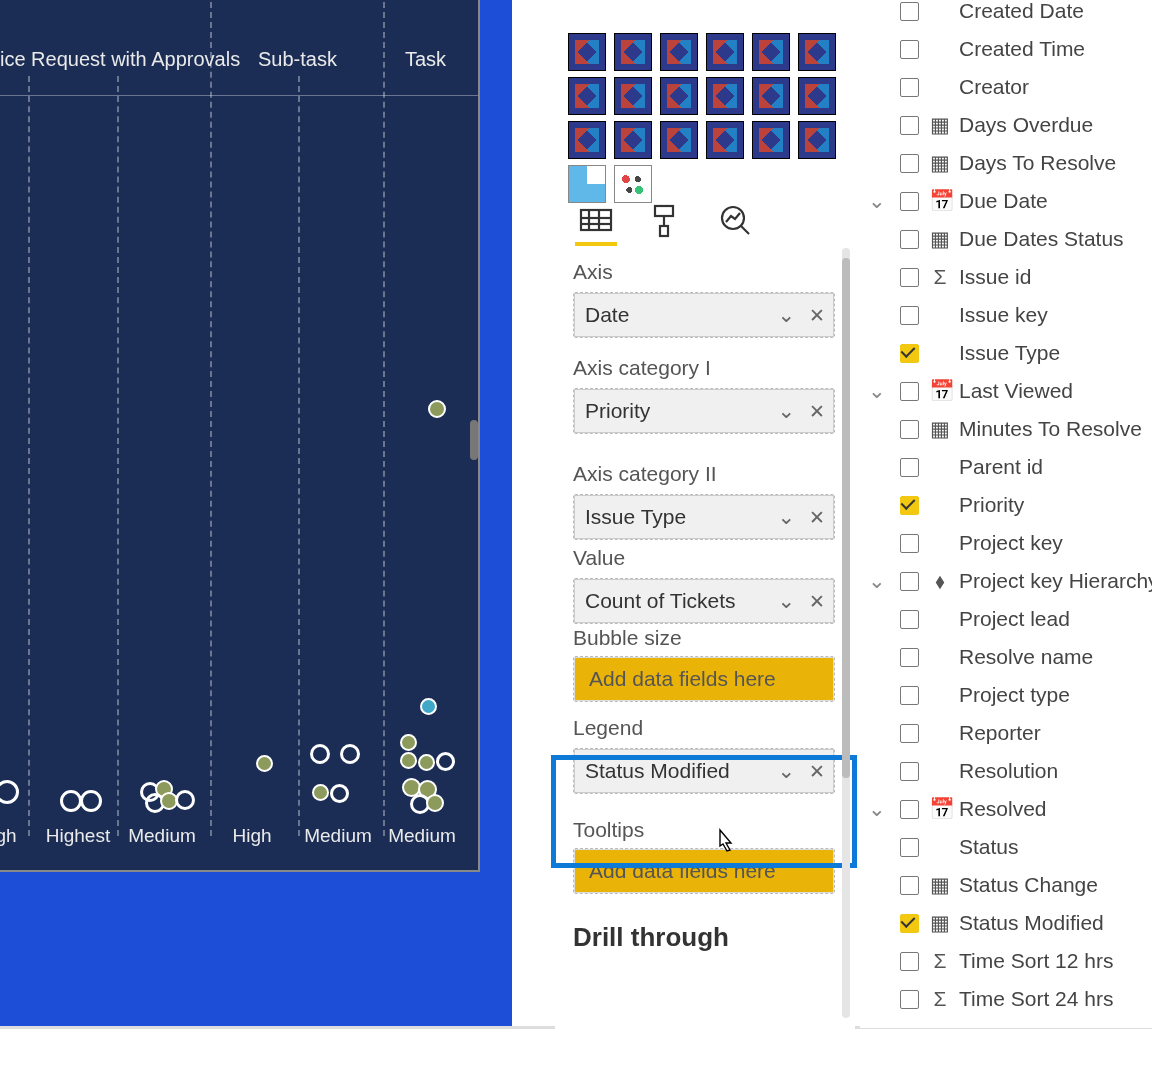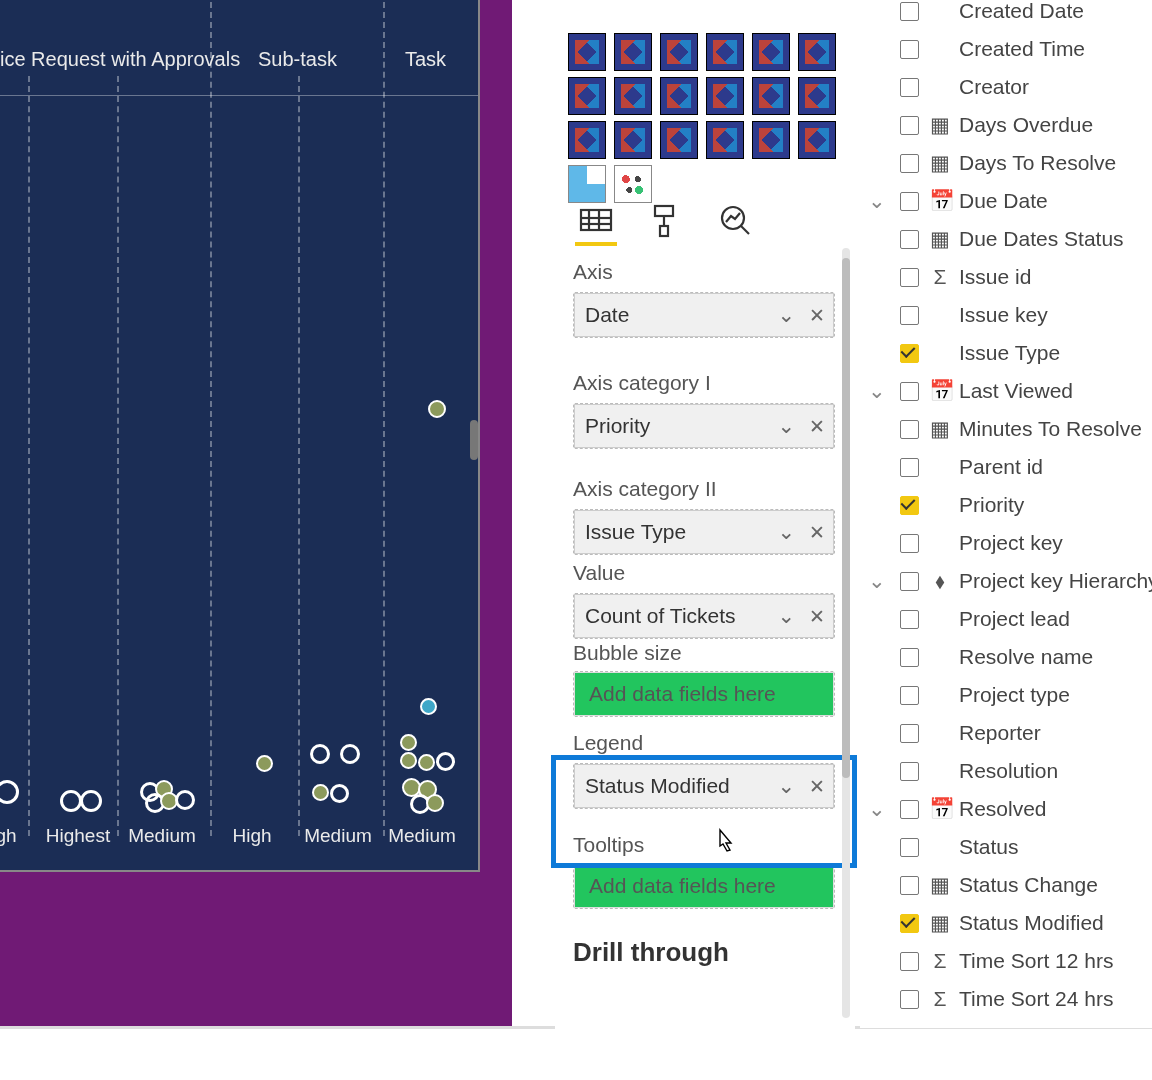--- a/index.html
+++ b/index.html
@@ -17,21 +17,21 @@
     position: relative;
     width: 1152px;
     height: 1080px;
   }
 
   
   .canvas-bg {
     position: absolute;
     left: 0; top: 0;
     width: 512px; height: 1028px;
-    background: #701a75;
+    background: #1d4ed8;
   }
   .chart-card {
     position: absolute;
     left: 0; top: -20px;
     width: 478px; height: 890px;
     background: #1b2d55; 
     outline: 2px solid #888;
   }
   .chart-hsep {
     position: absolute; left: 0; width: 100%; height: 1px; background: rgba(255,255,255,0.35);
@@ -161,21 +161,21 @@
   }
   .pill .chev, .pill .xx {
     position:absolute; top:50%; transform:translateY(-50%);
     color:#666;
   }
   .pill .chev { right: 38px; }
   .pill .xx { right: 8px; font-size:19px; cursor:pointer; }
   .drop-empty {
     height: 42px;
     display:flex; align-items:center;
-    background:#22c55e;
+    background:#eab308;
     border:1px solid #ddd;
     padding-left: 14px;
     color:#555;
     font-size:21px;
   }
   .highlight-box {
     position:absolute; border:5px solid #0e7ad8; pointer-events:none;
   }
   
   .drill-title {
@@ -358,21 +358,21 @@
     <div style="position:absolute; left:18px; top:260px; width:262px">
       <div class="sec-label">Axis</div>
       <div class="well" style="margin-top:8px">
         <div class="pill">
           <span>Date</span>
           <span class="chev">⌄</span>
           <span class="xx">✕</span>
         </div>
       </div>
 
-      <div class="sec-label" style="margin-top:33px">Axis category I</div>
+      <div class="sec-label" style="margin-top:18px">Axis category I</div>
       <div class="well" style="margin-top:8px">
         <div class="pill">
           <span>Priority</span>
           <span class="chev">⌄</span>
           <span class="xx">✕</span>
         </div>
       </div>
 
       <div class="sec-label" style="margin-top:28px">Axis category II</div>
       <div class="well" style="margin-top:8px">

